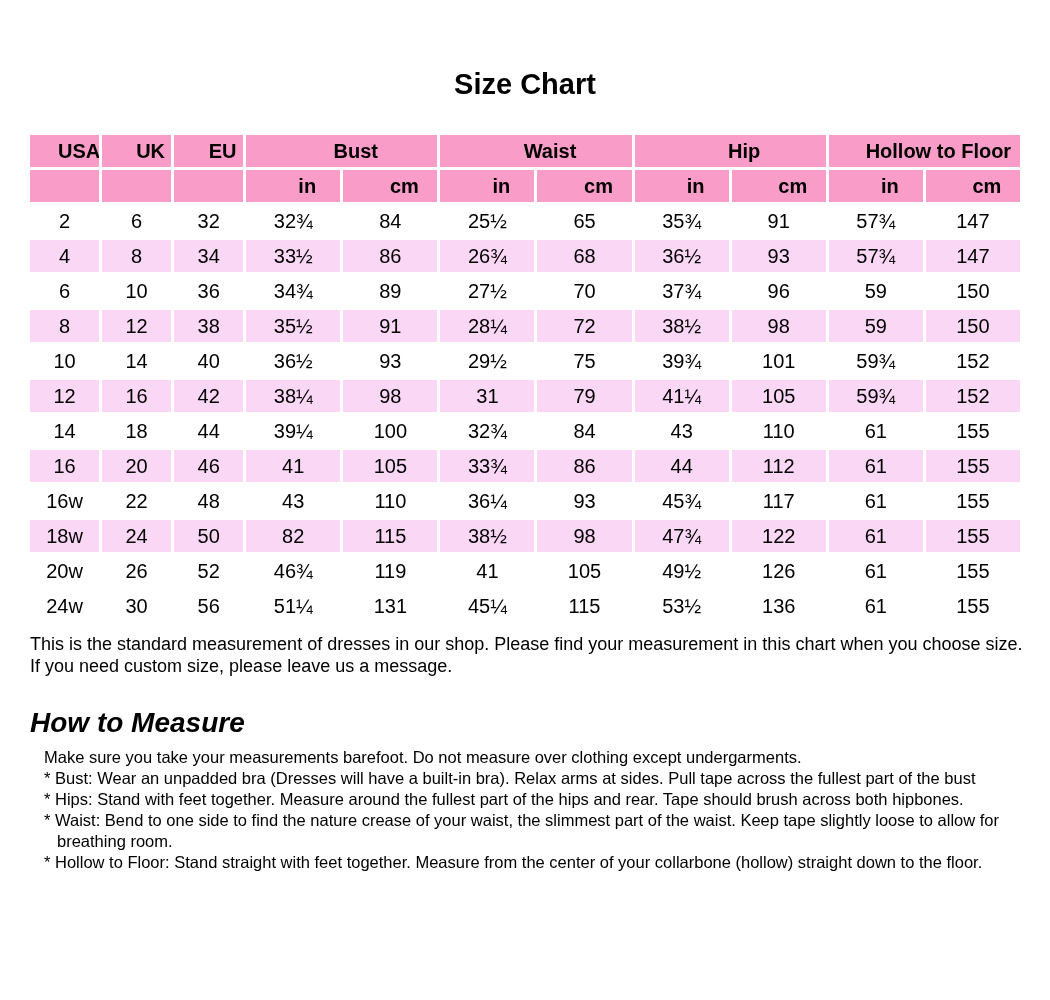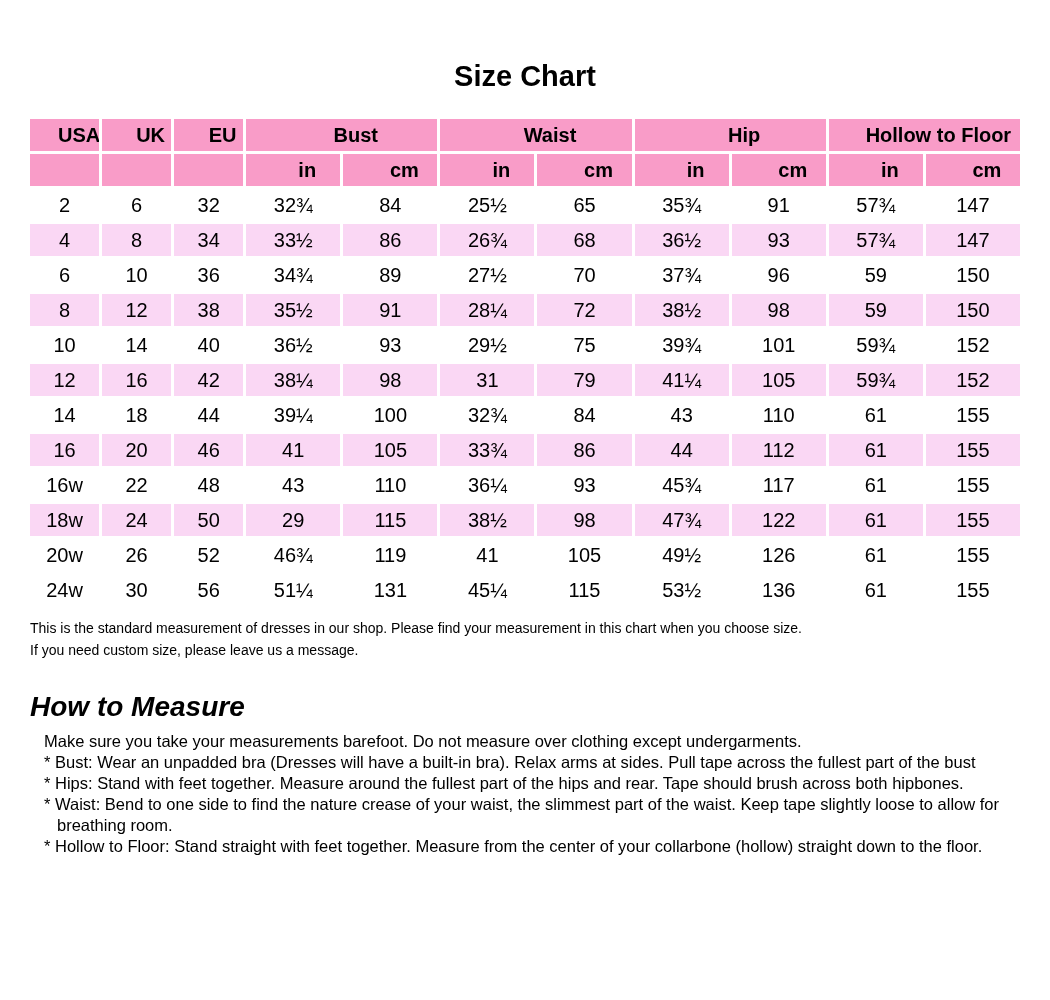--- a/index.html
+++ b/index.html
@@ -11,21 +11,21 @@
     font-family: "Liberation Sans", sans-serif;
     color: #000000;
     -webkit-font-smoothing: antialiased;
   }
   .page { width: 1050px; height: 1000px; overflow: hidden; }
 
   .title {
     text-align: center;
     font-size: 29px;
     font-weight: bold;
-    margin: 8px;
+    margin: 16px;
     padding-top: 52px;
     padding-bottom: 15px;
     letter-spacing: 0px;
   }
 
   table.size-chart {
     border-collapse: separate;
     border-spacing: 3px;
     table-layout: fixed;
     width: 996px;
@@ -48,21 +48,21 @@
     padding-left: 28px;
   }
   table.size-chart tbody tr.row-alt td {
     background: #FAD7F4;
   }
   table.size-chart tbody tr td { background: #ffffff; }
   table.size-chart tbody tr.row-alt td { background: #FAD7F4; }
 
   .notes {
     margin: 8px 0 0 30px;
-    font-size: 14px;
+    font-size: 18px;
     line-height: 22px;
   }
 
   .htm-heading {
     font-size: 28px;
     font-weight: bold;
     margin: 30px 0 8px 30px;
     font-style: italic;
   }
 
@@ -237,21 +237,21 @@
           <td>93</td>
           <td>45¾</td>
           <td>117</td>
           <td>61</td>
           <td>155</td>
         </tr>
         <tr class="row-alt">
           <td>18w</td>
           <td>24</td>
           <td>50</td>
-          <td>29</td>
+          <td>82</td>
           <td>115</td>
           <td>38½</td>
           <td>98</td>
           <td>47¾</td>
           <td>122</td>
           <td>61</td>
           <td>155</td>
         </tr>
         <tr>
           <td>20w</td>

